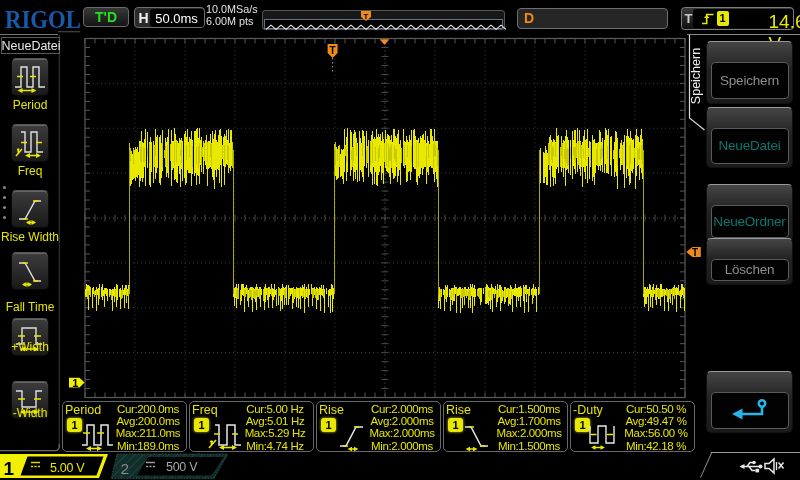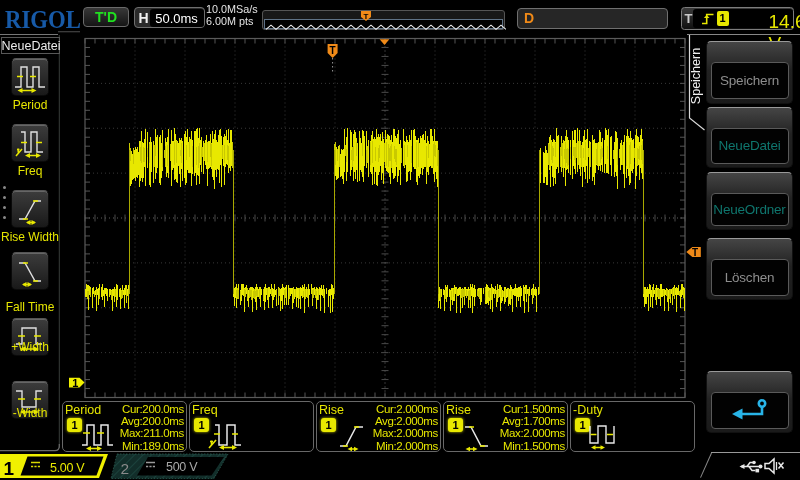--- a/index.html
+++ b/index.html
@@ -30,21 +30,21 @@
 #hlab { left:0.5px; top:36.5px; width:59px; height:17.5px; border:1px solid #585858; color:#ececec; font-size:12.5px; text-align:center; line-height:16px; }
 .lbtn { position:absolute; left:11px; width:38px; height:38px; background:linear-gradient(#3c3c3c,#191919); border:1px solid #0a0a0a; border-top-color:#555; border-radius:5px; box-shadow:inset 0 1px 0 #666; display:flex; align-items:center; justify-content:center; }
 .llab { position:absolute; left:0; width:60px; text-align:center; color:#e6e600; font-size:12px; }
 .dots i { position:absolute; left:2.5px; width:3px; height:3px; border-radius:2px; background:#888; }
 
 
 .mpanel { position:absolute; top:400.5px; width:125px; height:51.5px; background:#000; border:1px solid #686868; border-radius:5px; }
 .mtitle { position:absolute; left:2px; top:1px; color:#e6e600; font-size:12.5px; }
 .mbadge { position:absolute; left:4px; top:16px; width:15px; height:14px; background:#e8e800; border-radius:3px; color:#000; font-weight:bold; font-size:11px; text-align:center; line-height:14px; box-shadow:0 0 3px #cc0; }
 .micon { position:absolute; left:17px; top:17px; }
-.mvals { position:absolute; right:2px; top:1px; width:72px; color:#e6e600; font-size:11.5px; line-height:12.4px; text-align:right; letter-spacing:-0.35px; }
+.mvals { position:absolute; right:2px; top:1px; width:72px; color:#e6e600; font-size:11.5px; line-height:12.4px; text-align:center; letter-spacing:-0.35px; }
 
 
 #rtop { left:687px; top:34px; width:113px; height:1px; background:#888; }
 #tabtxt { left:655px; top:69px; width:82px; height:14px; color:#f0f0f0; font-size:12.5px; text-align:center; transform:rotate(-90deg); white-space:nowrap; }
 .rbtn { position:absolute; left:706px; width:87px; background:linear-gradient(#454545,#222 45%,#1a1a1a); border-radius:5px; border:1px solid #111; border-top-color:#999; }
 .rinner { position:absolute; left:3.5px; right:3.5px; top:20px; bottom:3.5px; background:#020202; border:1px solid #5a5a5a; border-radius:4px; display:flex; align-items:center; justify-content:center; font-size:13.5px; letter-spacing:-0.2px; }
 .dis { color:#8e8e8e; }
 .en { color:#0f766e; }
 
 
@@ -548,20 +548,26 @@
           <g stroke="#e8e8e8" stroke-width="1.5" fill="none">
 <path d="M8 6 h4 v20 h8 v-20 h8 v20 h6"></path>
           </g>
 <g stroke="#e8e800" stroke-width="1.6" fill="none">
             <path d="M7 15 h6 M25 15 h6"></path>
             <path d="M14 28.5 h14"></path>
             <path d="M2 29 l7 -8 M3 22.5 h3 M4.5 21.5 v4.5"></path>
           </g>
 <path d="M12 28.5 l5 -2.5 v5 z M30 28.5 l-5 -2.5 v5 z" fill="#e8e800"></path>
         </svg></div>
+<div class="mvals">
+        <div>Cur:5.00 Hz</div>
+        <div>Avg:5.01 Hz</div>
+        <div>Max:5.29 Hz</div>
+        <div>Min:4.74 Hz</div>
+      </div>
     </div>
     <div class="mpanel" style="left:316px">
 <div class="mtitle">Rise</div>
 <div class="mbadge">1</div>
 <div class="micon"><svg width="36" height="32" viewBox="0 0 36 32">
           <g stroke="#e8e8e8" stroke-width="1.5" fill="none">
             <path d="M6 27 h6 l10 -19 h7"></path>
           </g>
 <g stroke="#e8e800" stroke-width="1.5" fill="none">
             <path d="M9 27 h5 M20 8 h5 M16 30 h6"></path>
@@ -599,40 +605,46 @@
 <div class="mbadge">1</div>
 <div class="micon"><svg width="34" height="31" viewBox="0 0 34 31">
           <g stroke="#e8e8e8" stroke-width="1.4" fill="none">
 <path d="M2 7 v17 h8 v-17 h8 v17 h8 v-17"></path>
           </g>
 <g stroke="#e8e800" stroke-width="1.5" fill="none">
             <path d="M2.5 15.5 h6 M19 15.5 h6 M5 28.5 h10"></path>
           </g>
 <path d="M3 28.5 l4.5 -2.3 v4.6 z M17 28.5 l-4.5 -2.3 v4.6 z" fill="#e8e800"></path>
         </svg></div>
+<div class="mvals">
+        <div>Cur:50.50 %</div>
+        <div>Avg:49.47 %</div>
+        <div>Max:56.00 %</div>
+        <div>Min:42.18 %</div>
+      </div>
     </div>
 
 <div class="abs" id="rtop"></div>
 <div class="abs" id="tabtxt">Speichern</div>
 <div class="rbtn" style="top:40.5px;height:63px">
 <div class="rinner">
         <span class="dis">Speichern</span>
       </div>
     </div>
     <div class="rbtn" style="top:106.5px;height:61.5px">
 <div class="rinner">
         <span class="en">NeueDatei</span>
       </div>
     </div>
-    <div class="rbtn" style="top:172px;height:58px">
+    <div class="rbtn" style="top:184px;height:58px">
 <div class="rinner">
         <span class="en">NeueOrdner</span>
       </div>
     </div>
-    <div class="rbtn" style="top:238px;height:62px">
+    <div class="rbtn" style="top:238px;height:47px">
 <div class="rinner">
         <span class="dis">Löschen</span>
       </div>
     </div>
     <div class="rbtn" style="top:370.5px;height:62.5px">
 <div class="rinner">
         <svg width="42" height="26" viewBox="0 0 42 26">
           <path d="M10 17 H33 V9" stroke="#28b4e8" stroke-width="2.6" fill="none"></path>
           <circle cx="33" cy="6.5" r="3.2" stroke="#28b4e8" stroke-width="2.6" fill="none"></circle>
           <path d="M3 17 l10.5 -5.5 v11 z" fill="#28b4e8"></path>

